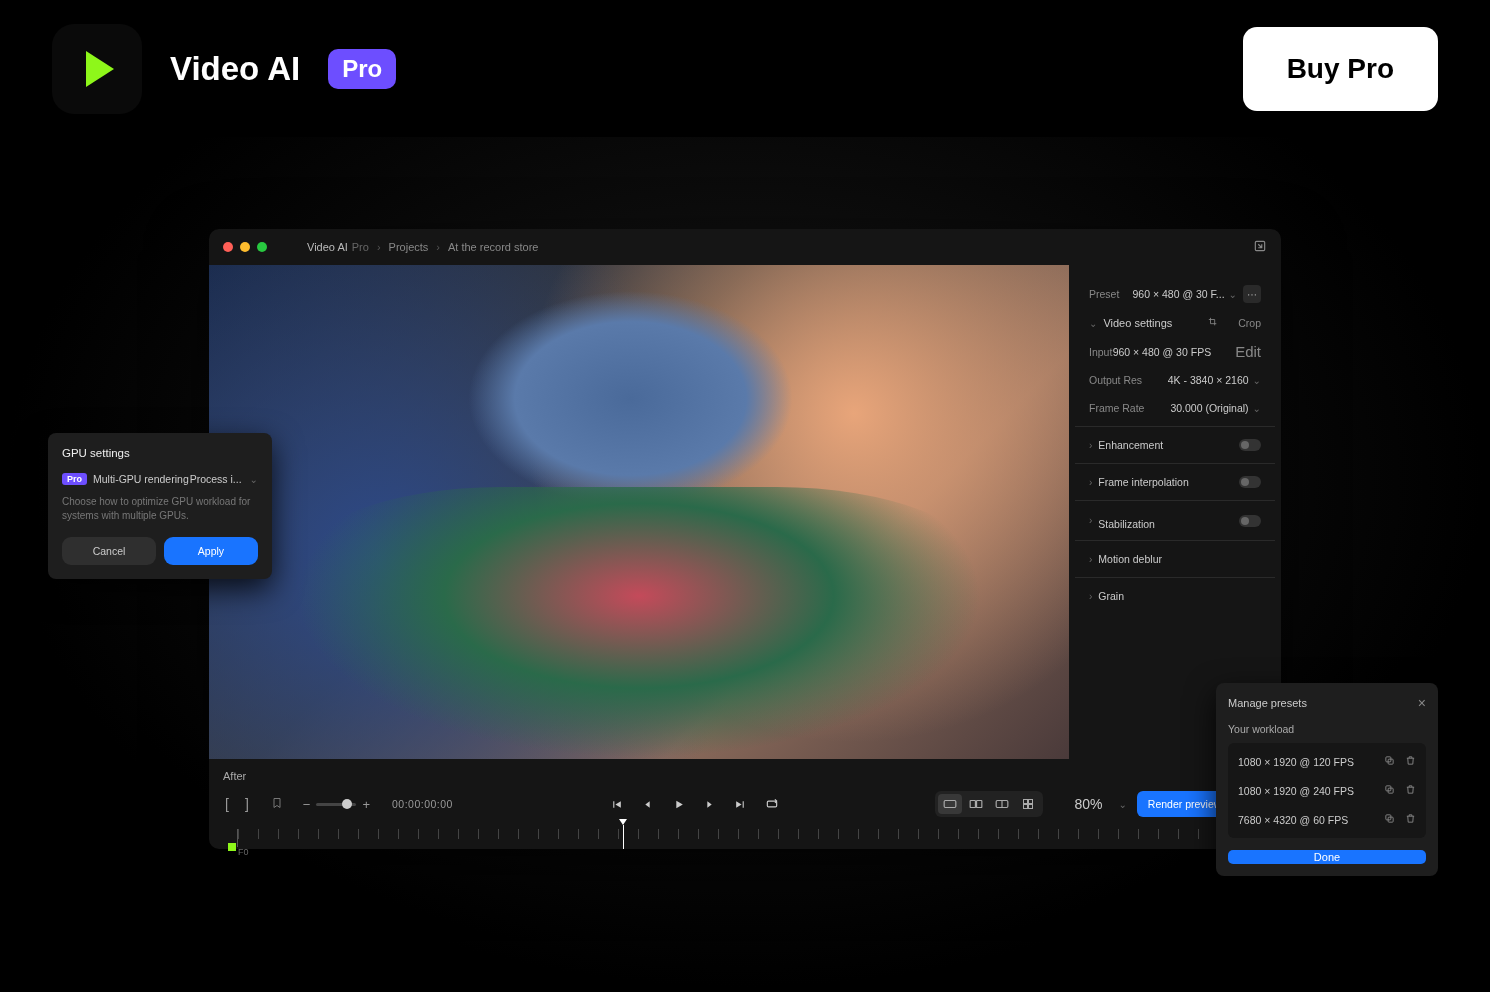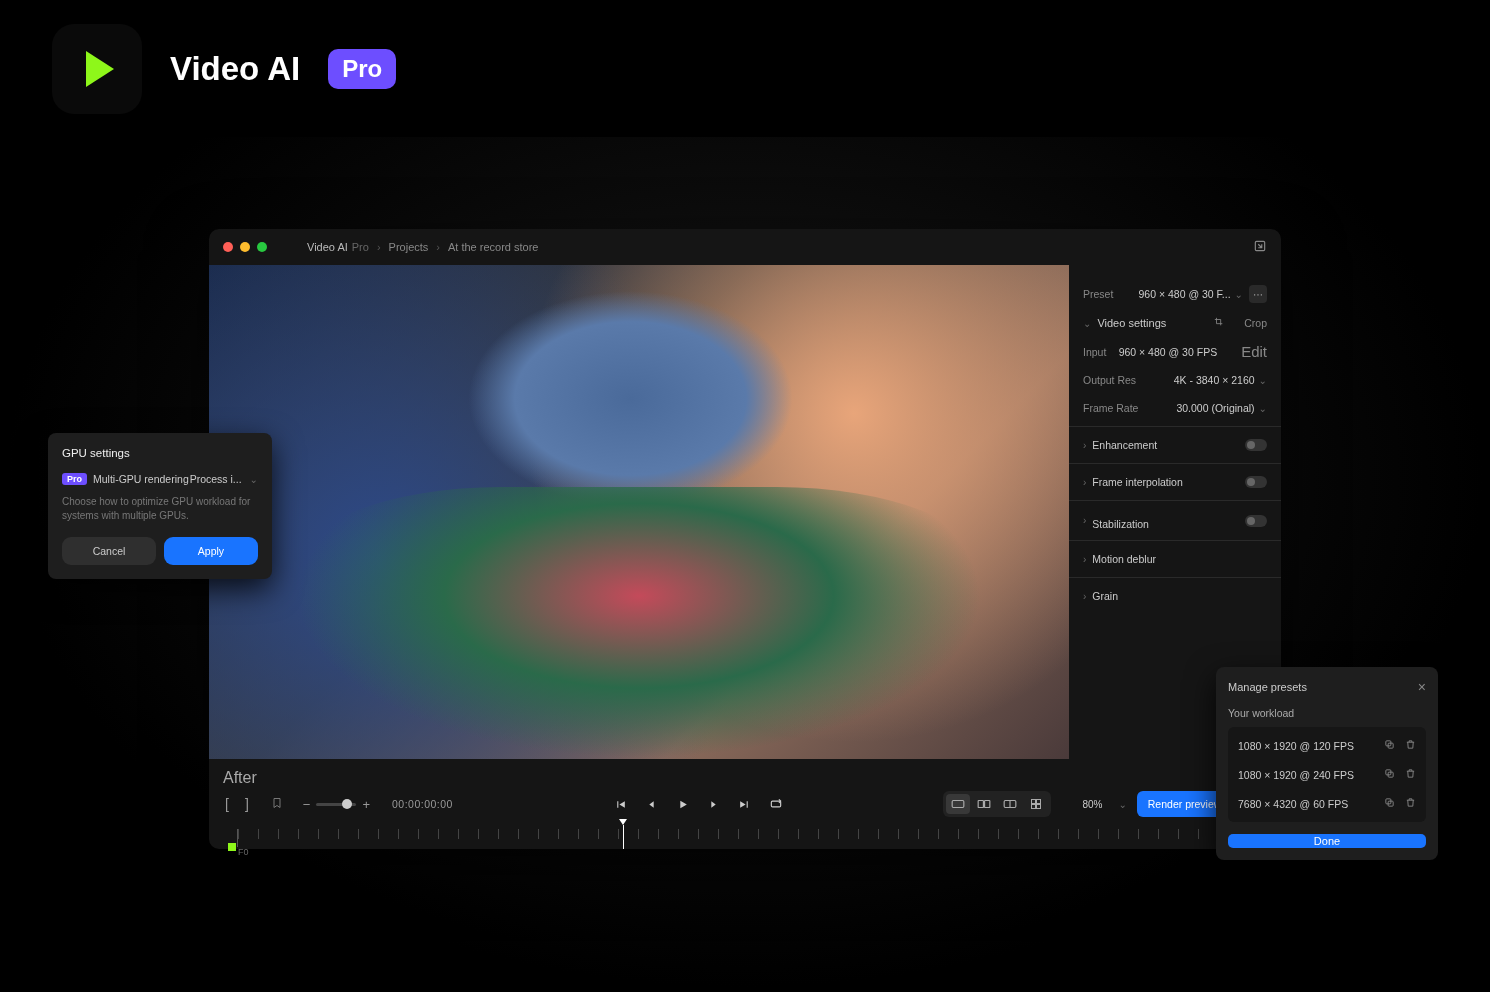--- a/index.html
+++ b/index.html
@@ -152,21 +152,21 @@
   width: 80%;
   height: 55%;
   background: radial-gradient(ellipse at 50% 40%, #c44a5a 0%, #2a6a4a 40%, transparent 70%);
   border-radius: 30%;
 }
 
 
 .sidebar {
   width: 212px;
   background: #151515;
-  padding: 14px 10px;
+  padding: 14px 16px;
   font-size: 11px;
   color: #aaa;
 }
 .sidebar-row {
   display: flex;
   align-items: center;
   justify-content: space-between;
   padding: 6px 4px;
   min-height: 28px;
 }
@@ -211,23 +211,23 @@
   top: 2px; left: 2px;
 }
 
 
 .controls {
   height: 90px;
   padding: 6px 14px 0;
 }
 .controls-top {
   display: flex;
-  align-items: flex-end;
+  align-items: center;
   height: 22px;
-  font-size: 16px;
+  font-size: 11px;
   color: #aaa;
   position: relative;
 }
 .after-label { }
 .expand-icon { position: absolute; right: 2px; color: #888; }
 .controls-main {
   display: flex;
   align-items: center;
   height: 34px;
   gap: 12px;
@@ -269,21 +269,21 @@
 .view-btn {
   width: 24px; height: 20px;
   display: flex;
   align-items: center;
   justify-content: center;
   border-radius: 4px;
   cursor: pointer;
   color: #aaa;
 }
 .view-btn.active { background: #383838; }
-.pct-label { color: #ccc; font-size: 10px; padding: 0 8px; margin-left: 19px; }
+.pct-label { color: #ccc; font-size: 14px; padding: 0 8px; margin-left: 19px; }
 .render-btn {
   background: #1974ff;
   color: #fff;
   font-size: 10.5px;
   padding: 7px 11px;
   border-radius: 6px;
   border: none;
   cursor: pointer;
   display: flex;
   align-items: center;
@@ -395,21 +395,21 @@
   font-size: 10.5px;
   cursor: pointer;
 }
 .gpu-cancel { background: #2f2f2f; color: #ccc; }
 .gpu-apply { background: #1974ff; color: #fff; }
 
 
 .presets-popup {
   position: absolute;
   right: 52px;
-  top: 530px;
+  top: 546px;
   width: 222px;
   background: #1e1e1e;
   border-radius: 8px;
   padding: 12px;
   box-shadow: 0 10px 30px rgba(0,0,0,0.8);
   font-size: 11px;
   z-index: 10;
 }
 .presets-header {
   display: flex;
@@ -451,20 +451,21 @@
 <body>
 
 <div class="header">
   <div class="header-left">
     <div class="logo-square">
       <div class="logo-play"></div>
     </div>
     <span class="app-title">Video AI</span>
     <span class="pro-badge">Pro</span>
   </div>
+  <button class="buy-pro-btn">Buy Pro</button>
 </div>
 
 <div class="stage">
 
   <div class="editor-window">
 
     <div class="editor-titlebar">
       <div class="traffic-lights">
         <div class="traffic-light tl-red"></div>
         <div class="traffic-light tl-yellow"></div>

